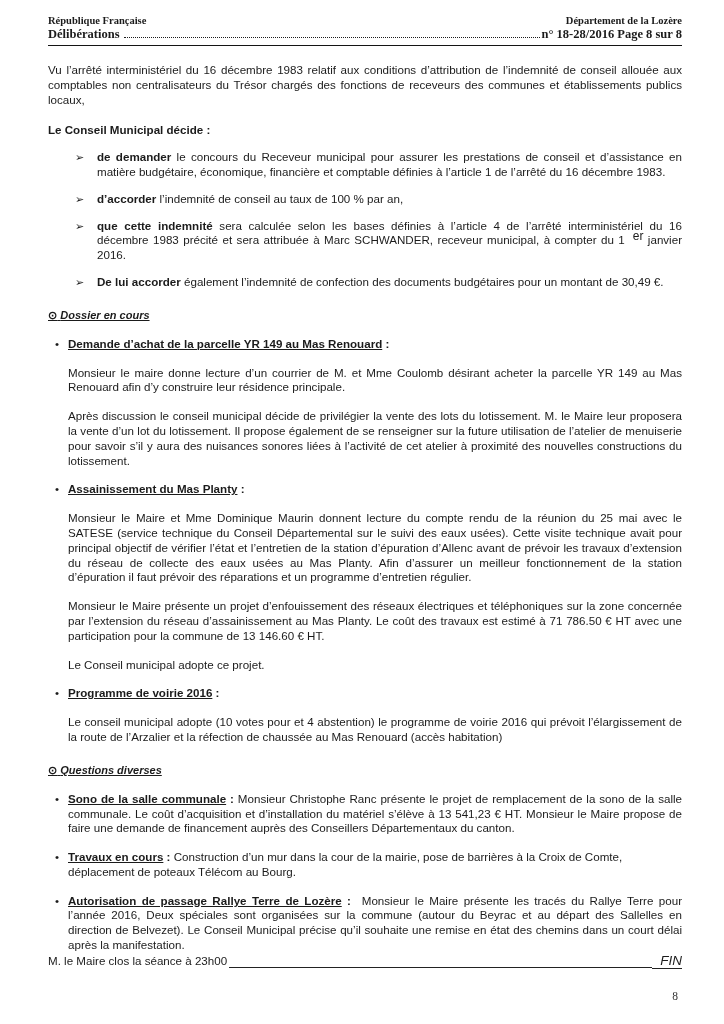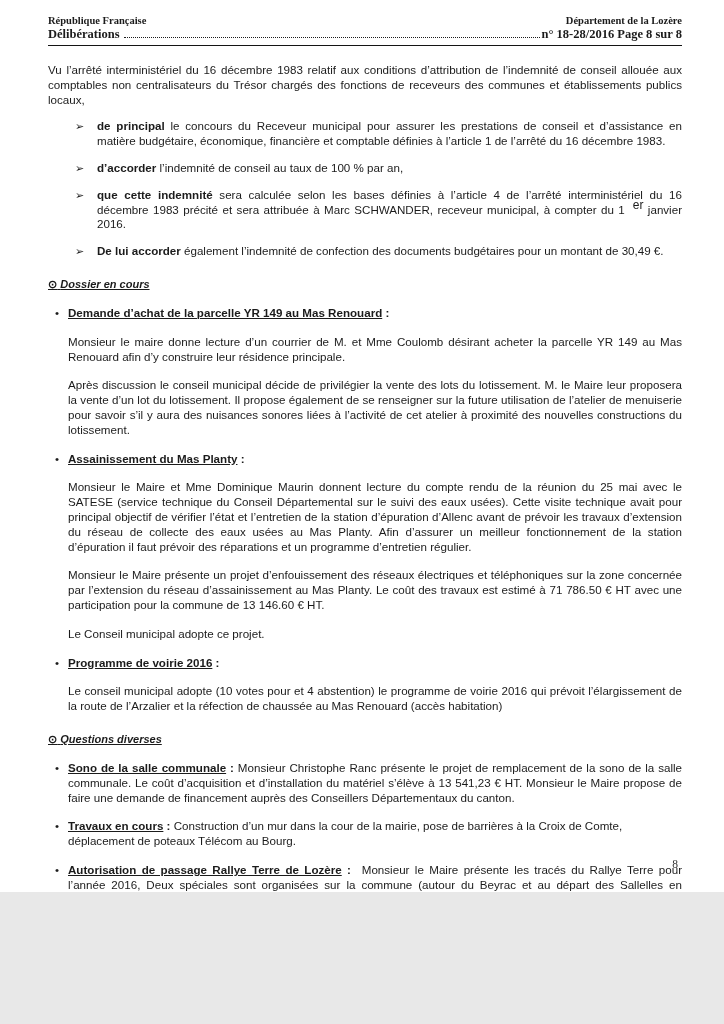--- a/index.html
+++ b/index.html
@@ -1,17 +1,17 @@
 <!DOCTYPE html>
 <html><head>
 <meta charset="utf-8">
 <style>
   html,body{margin:0;padding:0;background:#e8e8e8;}
   .page{
-    width:724px;height:892px;margin:0 auto;background:#ffffff;
+    width:724px;height:1024px;margin:0 auto;background:#ffffff;
     color:#1b1b1b;font-family:"Liberation Sans",sans-serif;
     font-size:11.6px;line-height:14.8px;
     padding:14px 42px 0 48px;box-sizing:border-box;position:relative;overflow:hidden;
   }
   .justify{text-align:justify;}
   b,.bold{font-weight:bold;}
 
   
   .hrow1{display:flex;justify-content:space-between;font-family:"Liberation Serif",serif;font-weight:bold;font-size:10.5px;line-height:13px;}
   .hrow2{display:flex;align-items:baseline;font-family:"Liberation Serif",serif;font-weight:bold;font-size:12.5px;line-height:15px;margin-top:0;}
@@ -64,25 +64,26 @@
     <div class="hrow2">
       <span>Délibérations</span>
       <span class="leader"></span>
       <span>n° 18-28/2016 Page 8 sur 8</span>
     </div>
     <div class="rule"></div>
   </header>
 
   <p class="intro justify">Vu l’arrêté interministériel du 16 décembre 1983 relatif aux conditions d’attribution de l’indemnité de conseil allouée aux comptables non centralisateurs du Trésor chargés des fonctions de receveurs des communes et établissements publics locaux,</p>
 
+  <p class="decide">Le Conseil Municipal décide :</p>
 
   <div class="decisions">
     <div class="decision">
       <span class="dmark">➢</span>
-      <div class="dtext justify"><b>de principal</b><span> le concours du Receveur municipal pour assurer les prestations de conseil et d’assistance en matière budgétaire, économique, financière et comptable définies à l’article 1 de l’arrêté du 16 décembre 1983.</span></div>
+      <div class="dtext justify"><b>de demander</b><span> le concours du Receveur municipal pour assurer les prestations de conseil et d’assistance en matière budgétaire, économique, financière et comptable définies à l’article 1 de l’arrêté du 16 décembre 1983.</span></div>
     </div>
     <div class="decision">
       <span class="dmark">➢</span>
       <div class="dtext"><b>d’accorder</b><span> l’indemnité de conseil au taux de 100 % par an,</span></div>
     </div>
     <div class="decision">
       <span class="dmark">➢</span>
       <div class="dtext justify"><b>que cette indemnité</b><span> sera calculée selon les bases définies à l’article 4 de l’arrêté interministériel du 16 décembre 1983 précité et sera attribuée à Marc SCHWANDER, receveur municipal, à compter du 1</span><sup>er</sup><span> janvier 2016.</span></div>
     </div>
     <div class="decision">

